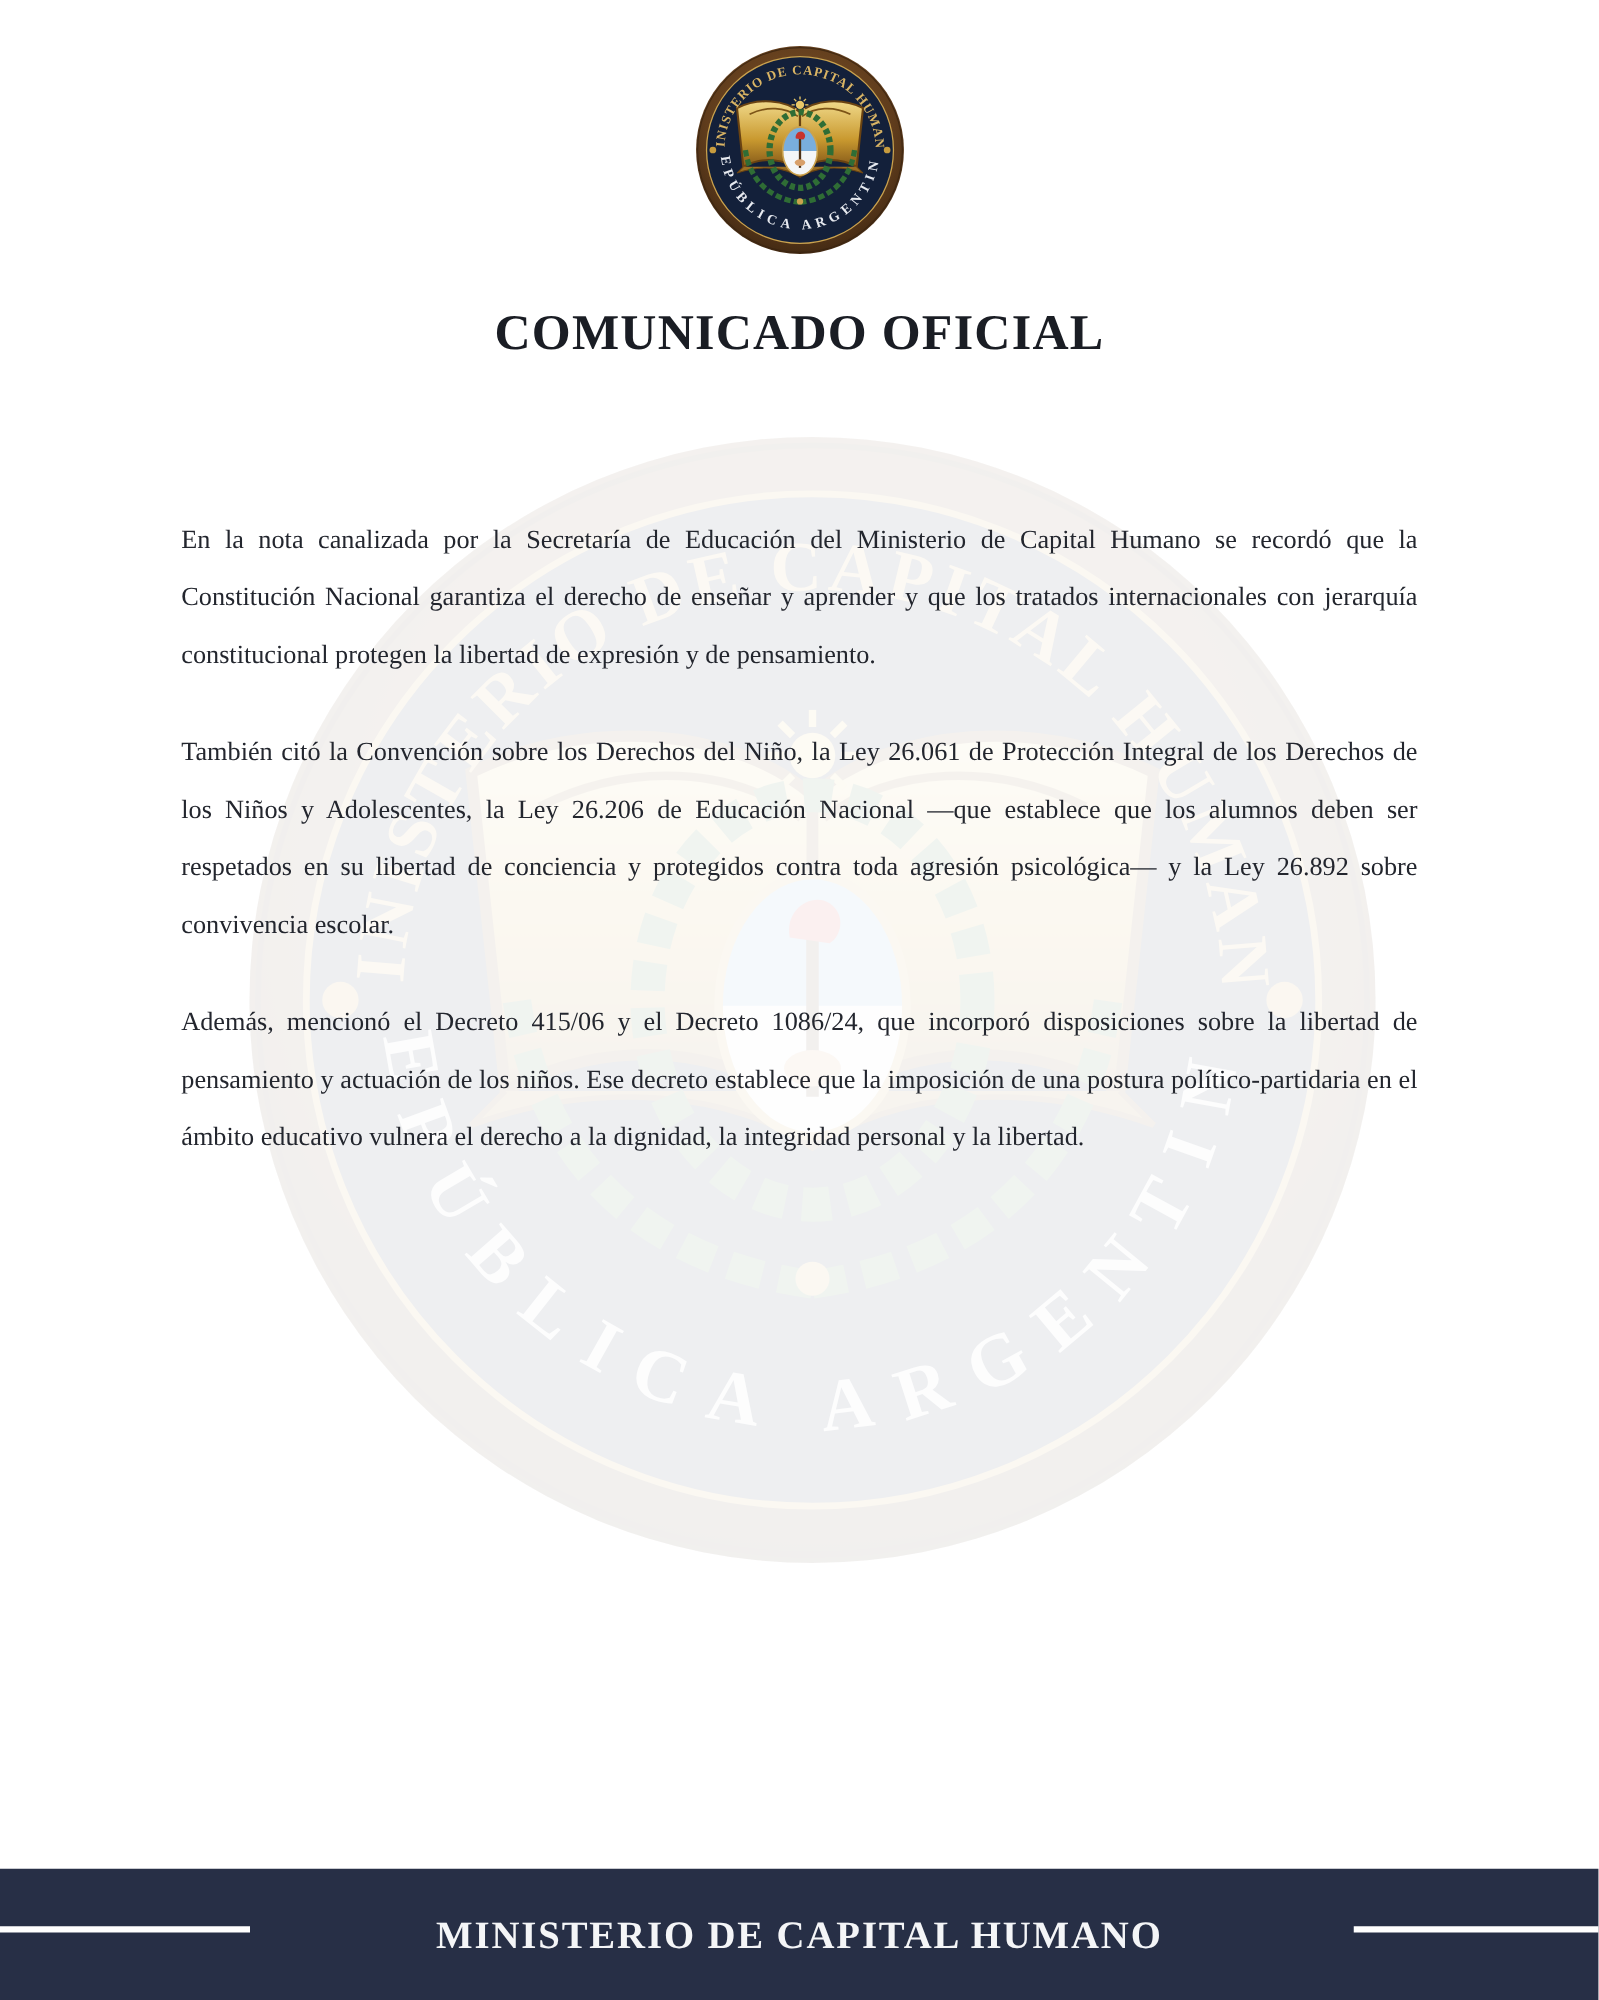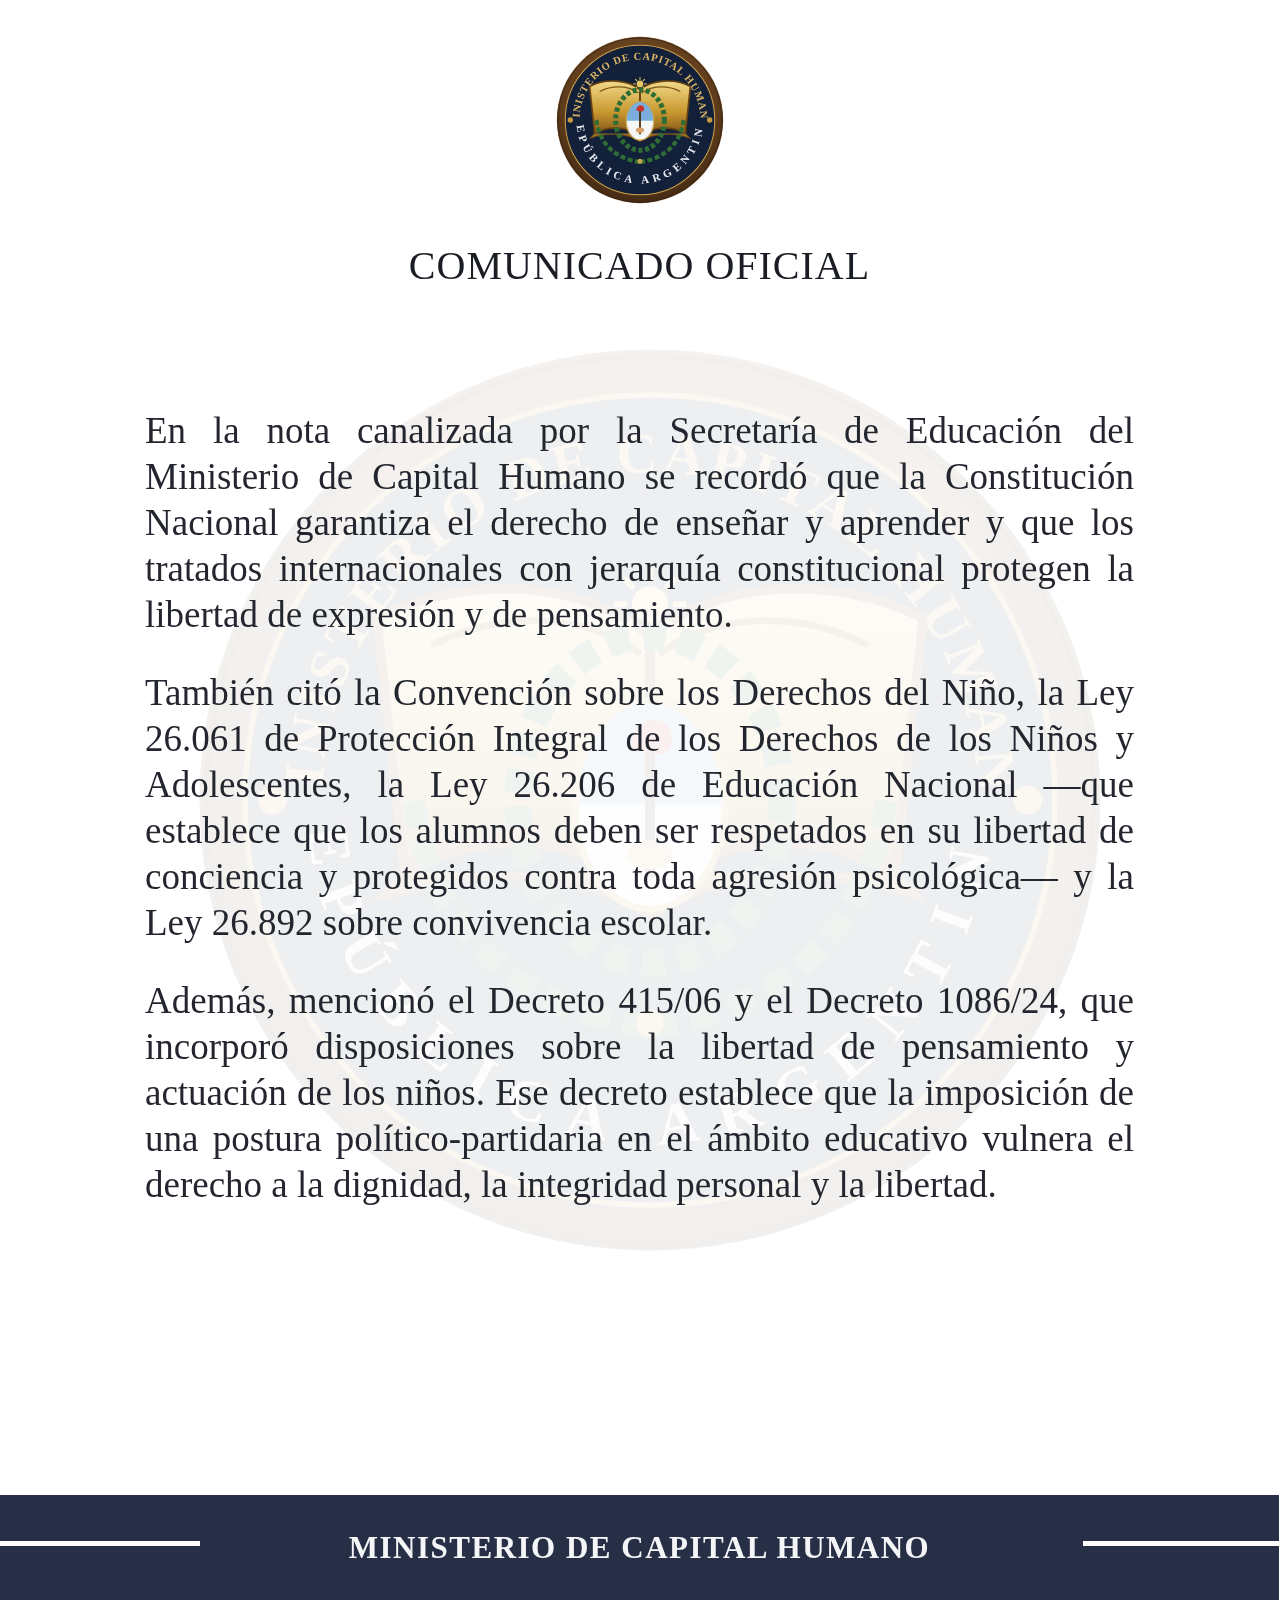--- a/index.html
+++ b/index.html
@@ -17,26 +17,26 @@
   }
   .watermark {
     position:absolute; left:195px; top:345px;
     width:910px; height:910px;
     opacity:0.065;
     pointer-events:none;
   }
   .page-title {
     position:absolute; top:242px; left:0; width:100%;
     text-align:center;
-    font-size:40px; font-weight:normal; letter-spacing:1px;
+    font-size:40px; font-weight:bold; letter-spacing:1px;
     color:#1a1d24;
   }
   .body-text {
     position:absolute; left:145px; top:408px; width:989px;
-    font-size:37px; line-height:46px;
+    font-size:21px; line-height:46px;
     color:#23262e;
     text-align:justify;
   }
   .body-text p { margin:0 0 32px 0; }
   .footer-bar {
     position:absolute; left:0; top:1495px;
     width:1279px; height:105px;
     background:#272f46;
     display:flex; align-items:center; justify-content:center;
   }

